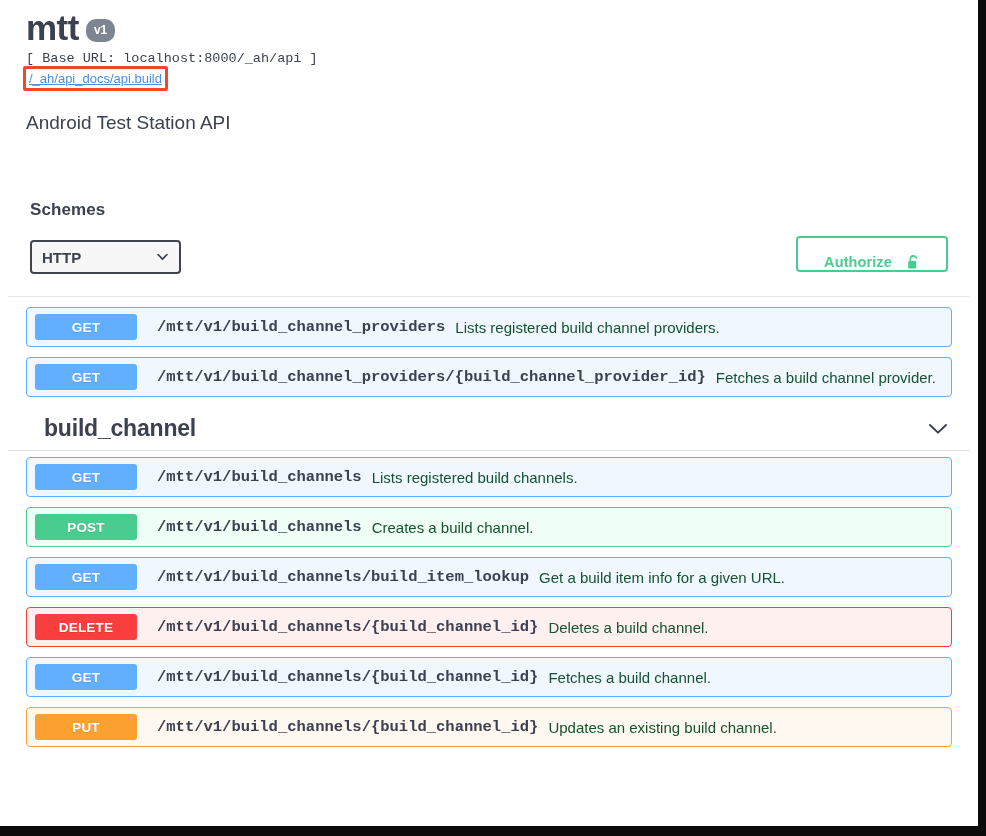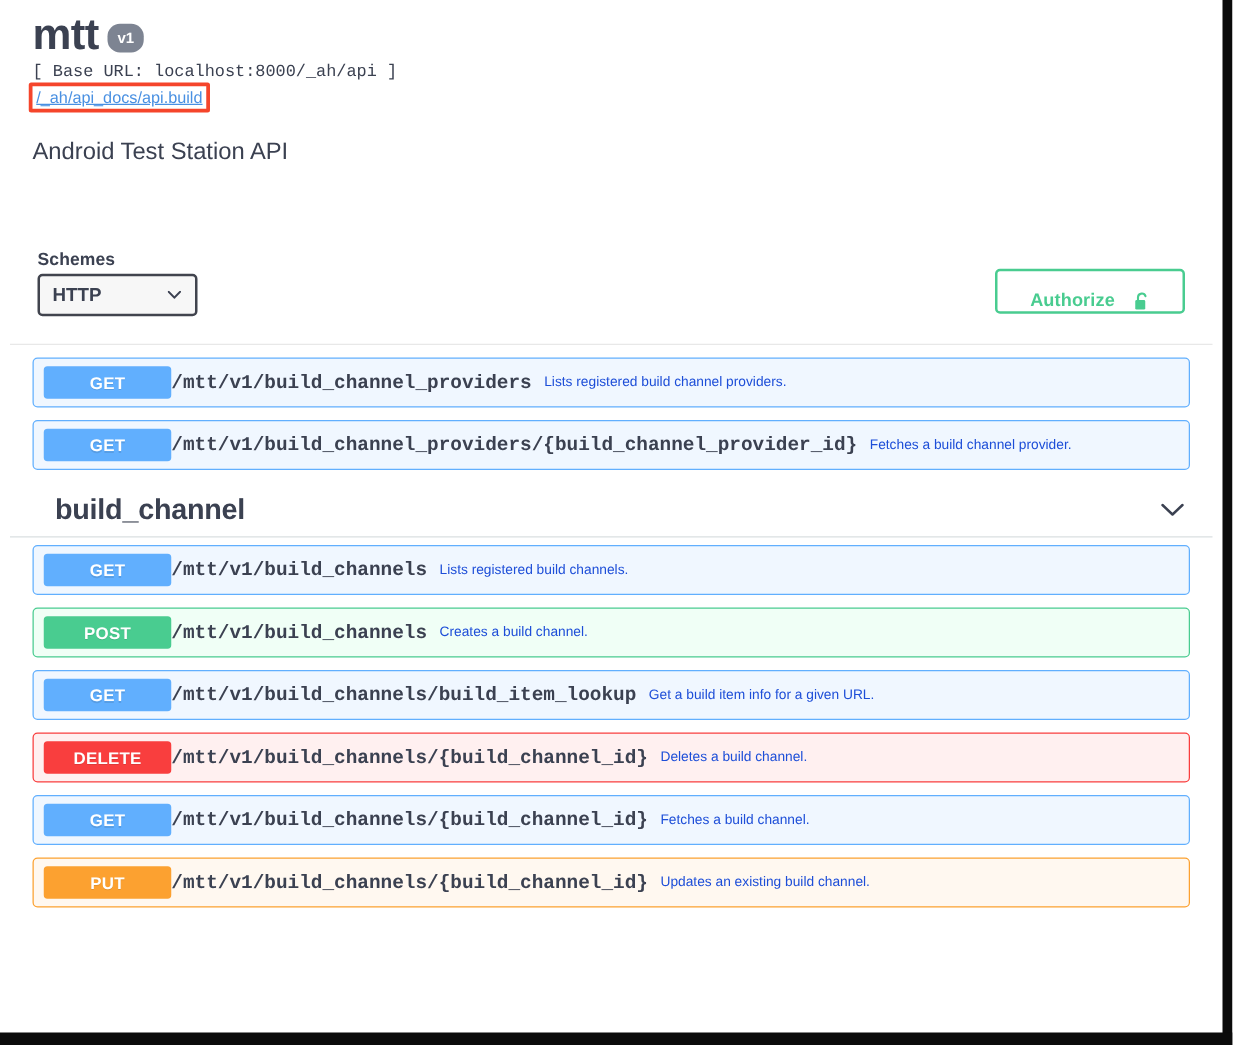--- a/index.html
+++ b/index.html
@@ -112,29 +112,29 @@
     margin: 46px 8px 0 8px;
     padding: 18px 22px 22px 22px;
     border-bottom: 1px solid #e8e8e8;
     display: flex;
     align-items: flex-end;
     justify-content: space-between;
     background: #fff;
   }
   .schemes-col { display: flex; flex-direction: column; }
   .schemes-label {
-    font-size: 14px;
-    font-weight: bold;
-    color: #3b4151;
-    margin-bottom: 4px;
+    font-size: 17px;
+    font-weight: bold;
+    color: #3b4151;
+    margin-bottom: 20px;
     letter-spacing: 0.1px;
   }
   .scheme-select {
     position: relative;
-    width: 128px;
+    width: 151px;
     height: 34px;
     border: 2px solid #41444e;
     border-radius: 4px;
     background: #f7f7f7;
     display: flex;
     align-items: center;
     padding: 0 10px;
   }
   .scheme-select .sel-value {
     font-size: 15px;
@@ -215,25 +215,26 @@
     display: flex;
     align-items: center;
     justify-content: center;
     text-shadow: 0 1px 0 rgba(0,0,0,0.10);
   }
   .op-path {
     font-family: "Liberation Mono", monospace;
     font-size: 15.5px;
     font-weight: bold;
     color: #3b4151;
+    margin-left: 20px;
     white-space: nowrap;
   }
   .op-summary {
-    font-size: 11px;
-    color: #1d4ed8;
+    font-size: 15px;
+    color: #14532d;
     margin-left: 10px;
     white-space: nowrap;
     overflow: hidden;
   }
 
   
   .m-get    { background: #61affe; }
   .m-post   { background: #49cc90; }
   .m-put    { background: #fca130; }
   .m-delete { background: #f93e3e; }

